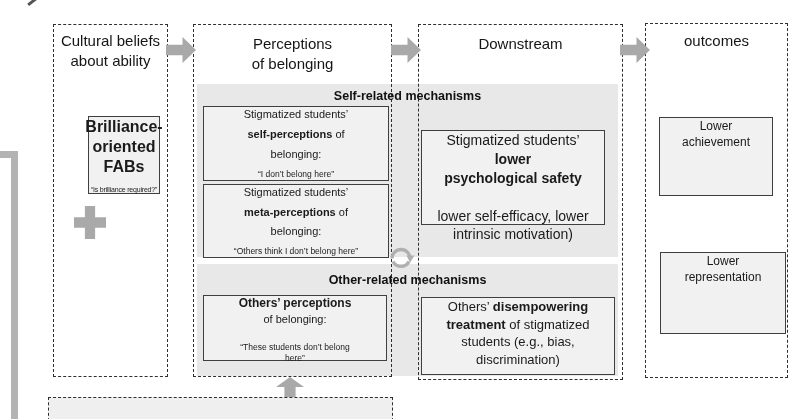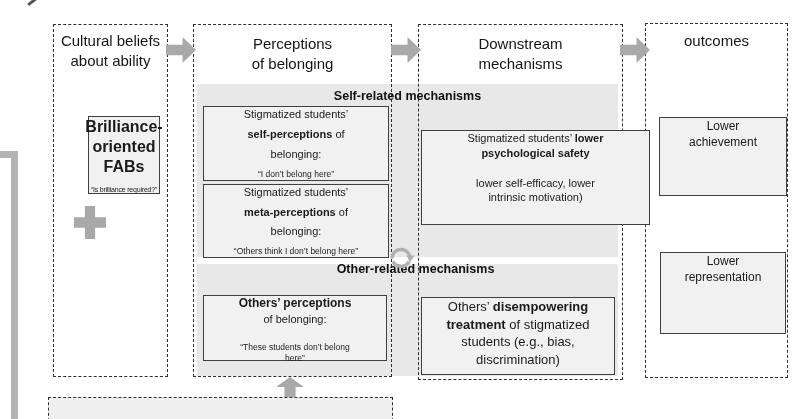--- a/index.html
+++ b/index.html
@@ -19,42 +19,42 @@
   #t2 { left:193px; top:34px; width:199px; }
   #t3 { left:418px; top:34px; width:205px; }
   #t4 { left:645px; top:31px; width:143px; }
 
   .band { position:absolute; left:197px; width:421px; background:var(--band-fill,#e8e8e8); }
   #band-self  { top:84px;  height:173px; }
   #band-other { top:264px; height:112px; }
   .band-header { position:absolute; left:197px; width:421px; text-align:center;
                  font-weight:bold; font-size:12.5px; color:#111; }
   #hdr-self  { top:89px; }
-  #hdr-other { top:262px;margin-left:8px; }
+  #hdr-other { top:273px; }
 
   .box { position:absolute; background:var(--box-fill,#f1f1f1); border:1.5px solid var(--box-border,#3f3f3f);
          display:flex; flex-direction:column; align-items:center; justify-content:space-between;
          text-align:center; }
   #fabs   { left:88px;  top:116px; width:72px;  height:78px; }
   #stereo { left:87px;  top:252px; width:74px;  height:80px; }
   .narrow-bold { font-weight:bold; font-size:16px; line-height:1.25; }
   .small-quote { font-size:7px; margin-top:3px; white-space:nowrap; letter-spacing:-0.2px; color:#222; }
 
   .mbox { font-size:11px; line-height:1.3; }
   #selfp   { left:203px; top:106px; width:186px; height:75px; }
   #metap   { left:203px; top:184px; width:186px; height:74px; }
   #othersp { left:203px; top:295px; width:184px; height:66px; }
   .mbox .quote { font-size:8.5px; margin-top:2px; color:#222; }
   #othersp .quote { max-width:122px;margin-top:16px; }
   #othersp .ln b { font-size:12px; }
 
-  #psych  { left:421px; top:130px; width:229px; height:95px; font-size:11px; line-height:1.35; padding:0 7px; }
+  #psych  { left:421px; top:130px; width:184px; height:95px; font-size:14px; line-height:1.35; padding:0 7px; }
   #disemp { left:421px; top:297px; width:194px; height:78px; font-size:13px; line-height:1.35; padding:0 7px; }
 
-  #ach { left:659px; top:117px; width:128px; height:79px; }
+  #ach { left:659px; top:117px; width:114px; height:79px; }
   #rep { left:660px; top:252px; width:126px; height:82px; }
   .outcome-text { font-size:12px; line-height:1.35; max-width:92px; }
 
   .h-arrow { position:absolute; background:var(--arrow,#a9a9a9);
              clip-path:polygon(0 30%,55% 30%,55% 0,100% 50%,55% 100%,55% 70%,0 70%); }
   #arrow1 { left:166px; top:37px; width:30px; height:26px; }
   #arrow2 { left:391px; top:37px; width:30px; height:26px; }
   #arrow3 { left:620px; top:37px; width:30px; height:26px; }
   #up-arrow { position:absolute; left:276px; top:377px; width:28px; height:21px; background:var(--arrow,#a9a9a9);
               clip-path:polygon(50% 0,100% 48%,70% 48%,70% 100%,30% 100%,30% 48%,0 48%); }
@@ -90,21 +90,20 @@
   <div class="col-title" id="t1">
     <span style="display:block">Cultural beliefs</span>
     <span style="display:block">about ability</span>
   </div>
   <div class="col-title" id="t2">
     <span style="display:block">Perceptions</span>
     <span style="display:block">of belonging</span>
   </div>
   <div class="col-title" id="t3">
     <span style="display:block">Downstream</span>
-    <span style="display:block">mechanisms</span>
   </div>
   <div class="col-title" id="t4">
     <span style="display:block">outcomes</span>
   </div>
 
   <div class="band-header" id="hdr-self">Self-related mechanisms</div>
   <div class="band-header" id="hdr-other">Other-related mechanisms</div>
 
   <div class="box" id="fabs">
     <div class="narrow-bold">Brilliance-oriented FABs</div>

